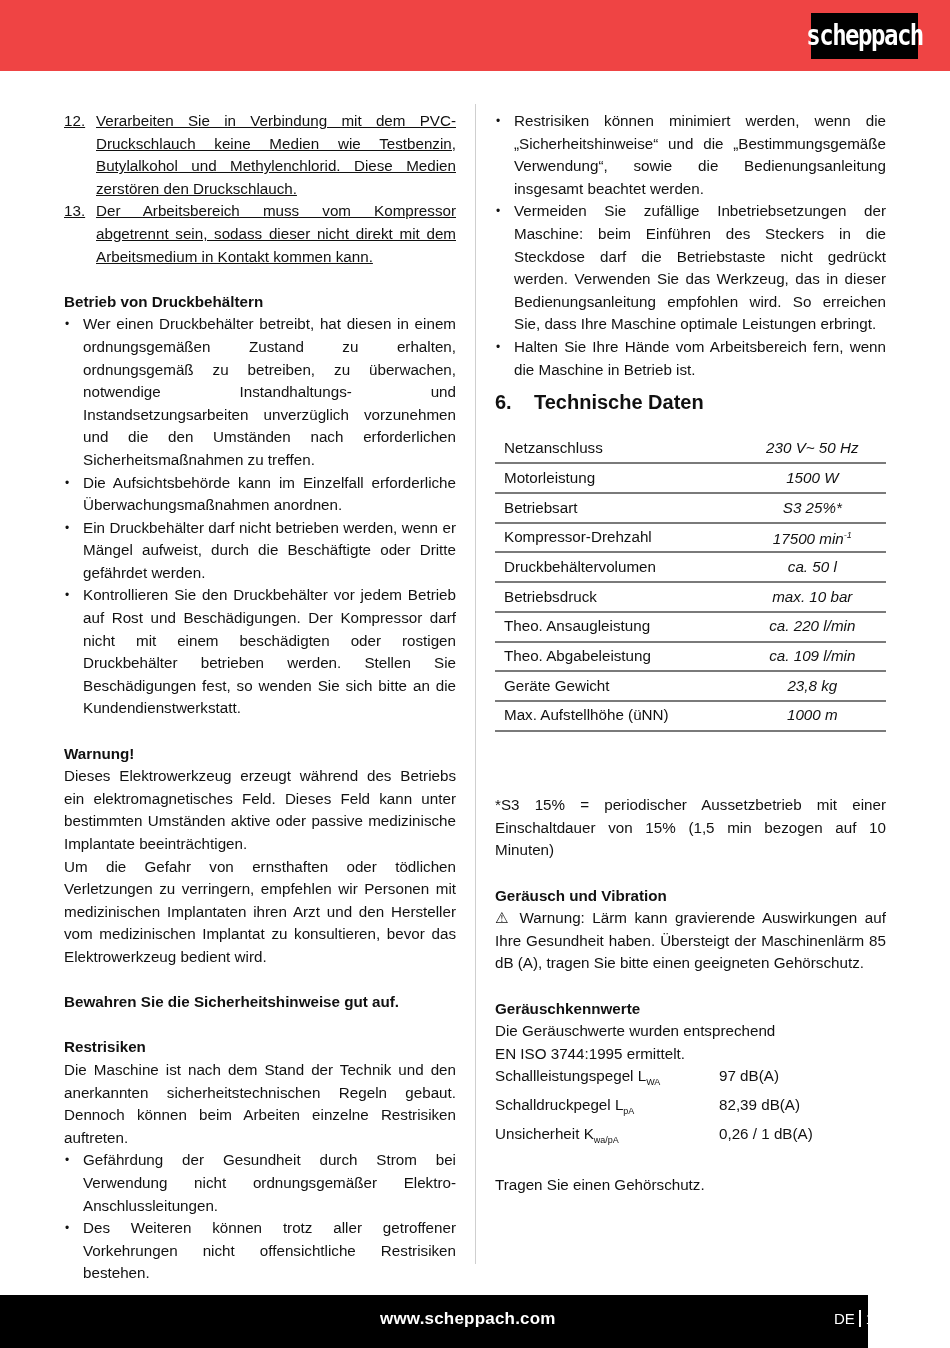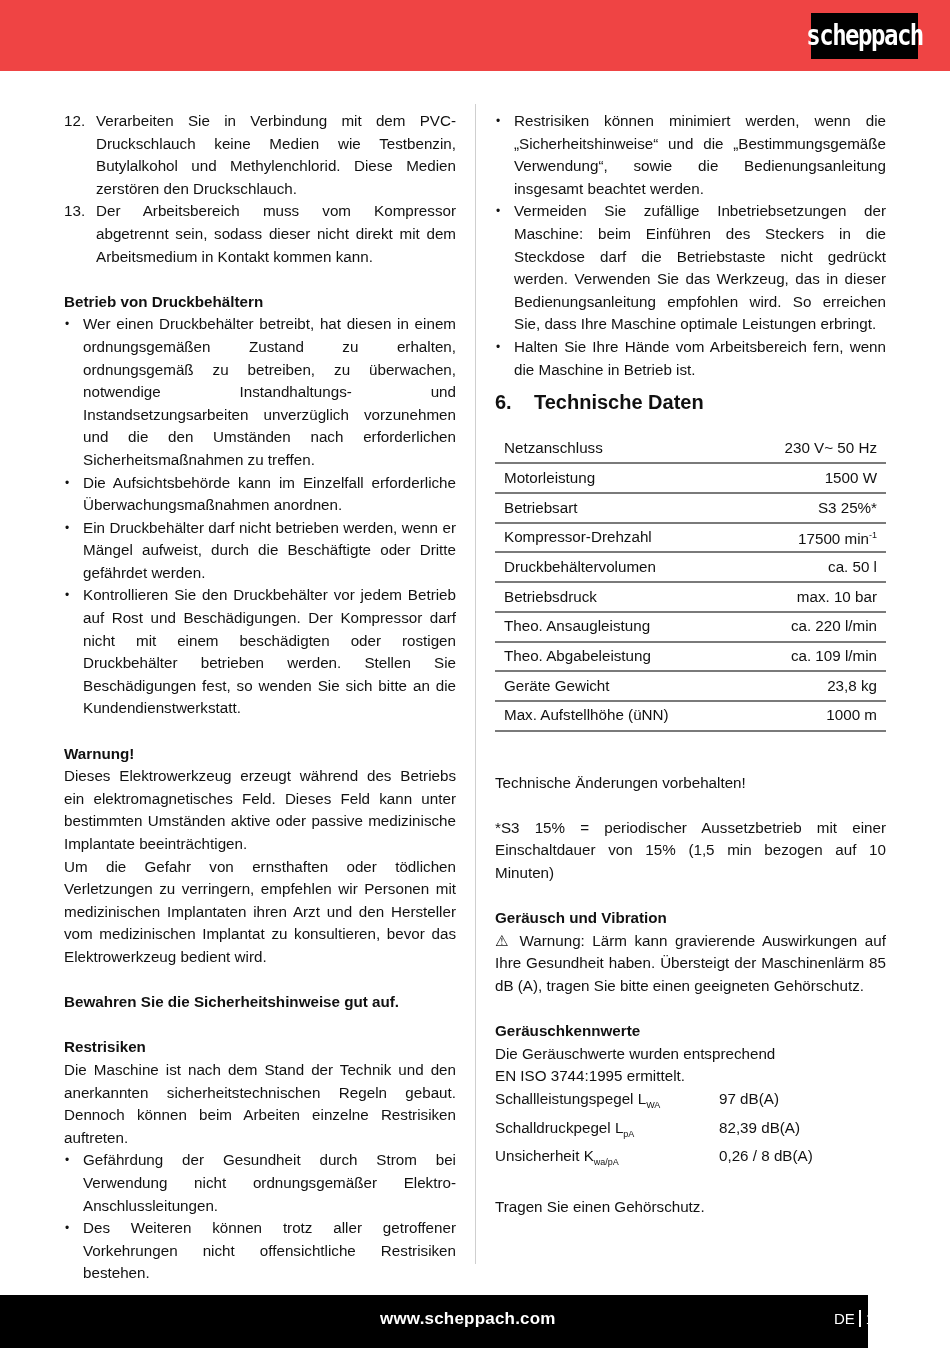--- a/index.html
+++ b/index.html
@@ -9,31 +9,31 @@
     .logo { position: absolute; left: 811px; top: 16px; width: 107px; height: 40px; background: #000; color: #fff;
             font-family: "DejaVu Sans Mono", monospace; font-weight: bold; font-size: 24px; letter-spacing: -1.5px;
             display: flex; align-items: center; justify-content: center; transform: scaleY(1.15); }
     .col-divider { position: absolute; left: 475px; top: 104px; width: 1px; height: 1160px; background: #cfcfcf; }
     .col { position: absolute; top: 110px; line-height: 22.6px; }
     .col-left { left: 64px; width: 392px; }
     .col-right { left: 495px; width: 391px; }
     .p { text-align: justify; }
     .bold { font-weight: bold; }
     .gap { height: 22.6px; }
-    .num-item { display: flex; }
+    .num-item { display: flex; text-decoration: underline; }
     .num-item .n { width: 32px; flex: none; }
     .num-item .t { flex: 1; text-align: justify; }
     .bul-item { display: flex; }
     .bul-item .b { width: 19px; flex: none; font-size: 12px; padding-left: 1px; }
     .bul-item .t { flex: 1; text-align: justify; }
     .section-title { font-size: 20px; font-weight: bold; margin-top: 10px; margin-bottom: 20px; display: flex; }
     .section-title .sn { width: 39px; }
     table.spec { width: 391px; border-collapse: collapse; margin-bottom: 40px; }
     table.spec td { padding: 0 9px; height: 29.7px; border-bottom: 2px solid #7a7a7a; font-size: 15.2px; vertical-align: middle; }
-    table.spec td.v { text-align: right; }
+    table.spec td.v { text-align: center; font-style: italic; }
     sup { font-size: 9px; vertical-align: 6px; }
     sub { font-size: 9px; vertical-align: -4px; }
     .noise-row { display: flex; }
     .noise-row .k { width: 224px; }
     .footer { position: absolute; left: 0; top: 1295px; width: 868px; height: 53px; background: #000; color: #fff; }
     .footer .url { position: absolute; left: 380px; top: 14px; font-size: 17px; font-weight: bold; letter-spacing: 0.2px; }
     .footer .page { position: absolute; left: 834px; top: 15px; font-size: 15px; display: flex; align-items: center; }
     .footer .sep { display: inline-block; width: 2px; height: 17px; background: #fff; margin: 0 5px 0 4px; }
   </style>
 </head>
@@ -154,21 +154,20 @@
           <td>Geräte Gewicht</td>
           <td class="v"><span>23,8 kg</span></td>
         </tr>
         <tr>
           <td>Max. Aufstellhöhe (üNN)</td>
           <td class="v"><span>1000 m</span></td>
         </tr>
       </tbody>
   </table>
 
-  <div>Technische Änderungen vorbehalten!</div>
   <div class="gap"></div>
   <div class="p">*S3 15% = periodischer Aussetzbetrieb mit einer Einschaltdauer von 15% (1,5 min bezogen auf 10 Minuten)</div>
   <div class="gap"></div>
 
   <div class="bold">Geräusch und Vibration</div>
   <div class="p"><span>⚠</span> <span>Warnung: Lärm kann gravierende Auswirkungen auf Ihre Gesundheit haben. Übersteigt der Maschinenlärm 85 dB (A), tragen Sie bitte einen geeigneten Gehörschutz.</span></div>
   <div class="gap"></div>
 
   <div class="bold">Geräuschkennwerte</div>
   <div>Die Geräuschwerte wurden entsprechend</div>
@@ -177,21 +176,21 @@
       <div class="noise-row">
         <span class="k"><span>Schallleistungspegel L</span><sub>WA</sub></span>
         <span>97 dB(A)</span>
       </div>
       <div class="noise-row">
         <span class="k"><span>Schalldruckpegel L</span><sub>pA</sub></span>
         <span>82,39 dB(A)</span>
       </div>
       <div class="noise-row">
         <span class="k"><span>Unsicherheit K</span><sub>wa/pA</sub></span>
-        <span>0,26 / 8 dB(A)</span>
+        <span>0,26 / 1 dB(A)</span>
       </div>
     </div>
   <div class="gap"></div>
   <div>Tragen Sie einen Gehörschutz.</div>
 </div>
 
 <div class="footer">
   <span class="url">www.scheppach.com</span>
   <span class="page">
     <span>DE</span>

